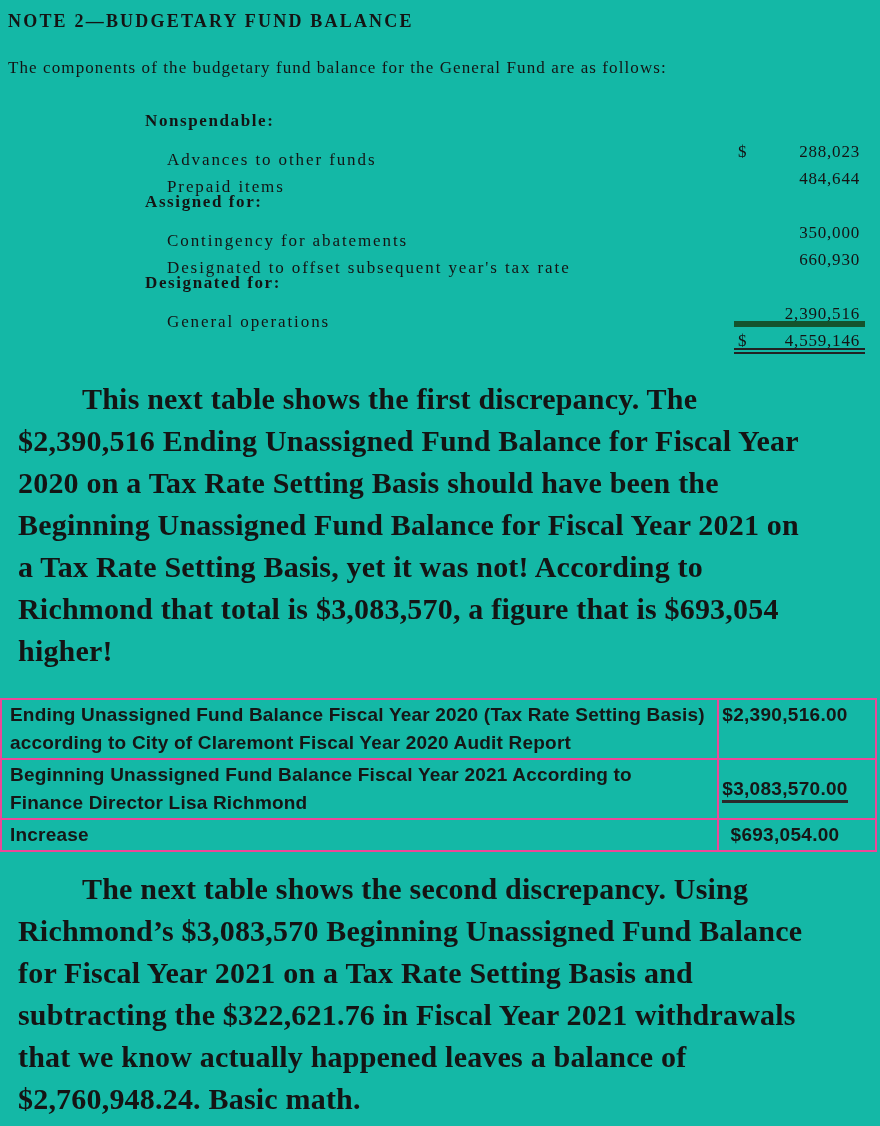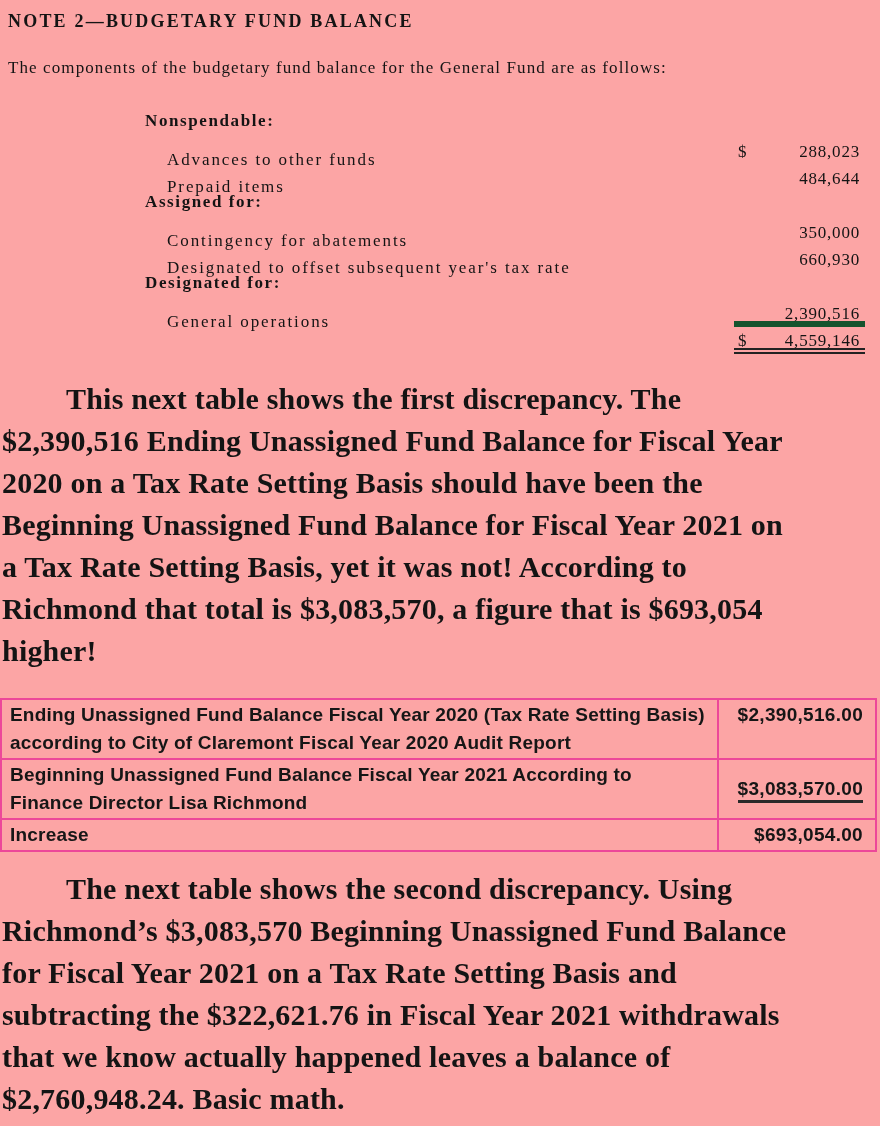--- a/index.html
+++ b/index.html
@@ -1,20 +1,20 @@
 <!DOCTYPE html>
 <html><head>
 <meta charset="utf-8">
 <style>
   html,body { margin:0; padding:0; }
   .page {
     position: relative;
     width: 880px;
     height: 1126px;
-    background: #fca5a5;
+    background: #14b8a6;
     color: #141414;
     font-family: "Liberation Serif", serif;
     overflow: hidden;
     box-sizing: border-box;
   }
   .doc-title {
     margin: 0;
     padding: 9px 0 0 8px;
     font-size: 18px;
     font-weight: bold;
@@ -44,21 +44,21 @@
     position: relative;
     padding-right: 5px;
     align-self: stretch;
     line-height: 27px;
   }
   .fs-cur { position: absolute; left: 4px; }
   .fs-amt.rule-under { border-bottom: 6px solid #14532d; }
   .fs-row.total .fs-amt { border-bottom: 6px double #222; }
   
   .para {
-    margin: 0;
+    margin: 16px;
     padding: 0 2px;
     font-size: 30px;
     font-weight: bold;
     line-height: 42px;
     letter-spacing: 0.2px;
   }
   .para .line { display: block; white-space: nowrap; }
   .para .first { text-indent: 64px; }
   .p1 { margin-top: 24px; }
   .p2 { margin-top: 16px; }
@@ -77,22 +77,22 @@
     color: #161616;
   }
   td.lbl {
     width: 699px;
     padding: 1px 8px;
     line-height: 28px;
     letter-spacing: 0.2px;
     vertical-align: middle;
   }
   td.amt {
-    text-align: right;
-    padding: 1px 12px 1px 0;
+    text-align: center;
+    padding: 1px 24px 1px 0;
     letter-spacing: 0.3px;
     vertical-align: middle;
     white-space: nowrap;
   }
   tr.amt-top td.amt { vertical-align: top; line-height: 28px; }
   .u { border-bottom: 3px solid #2a2a2a; padding-bottom: 1px; }
 </style>
 </head>
 <body>
 

